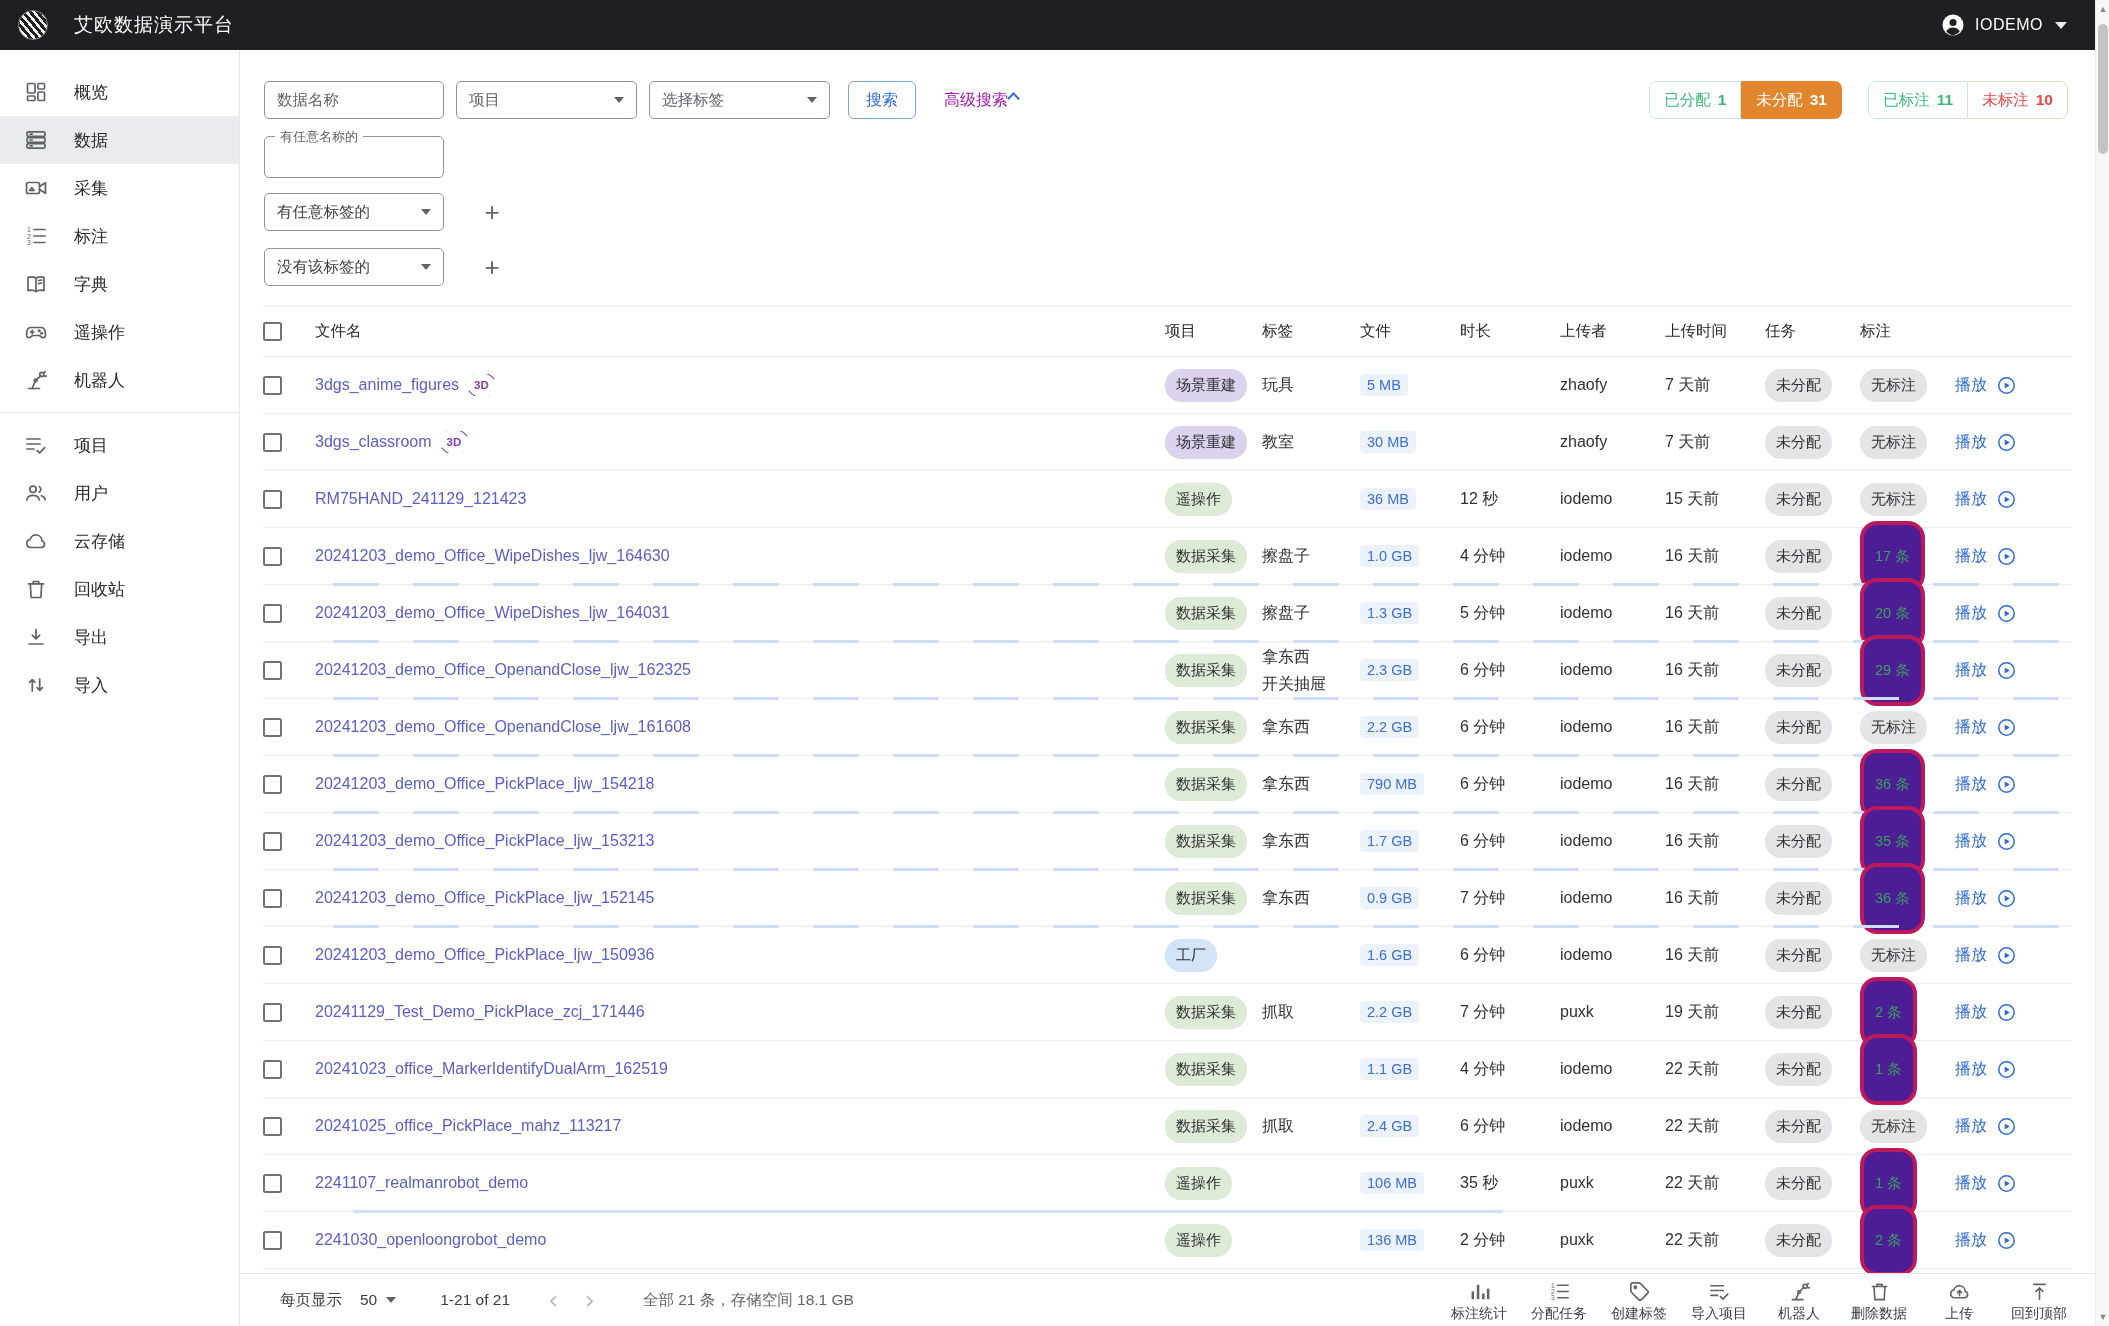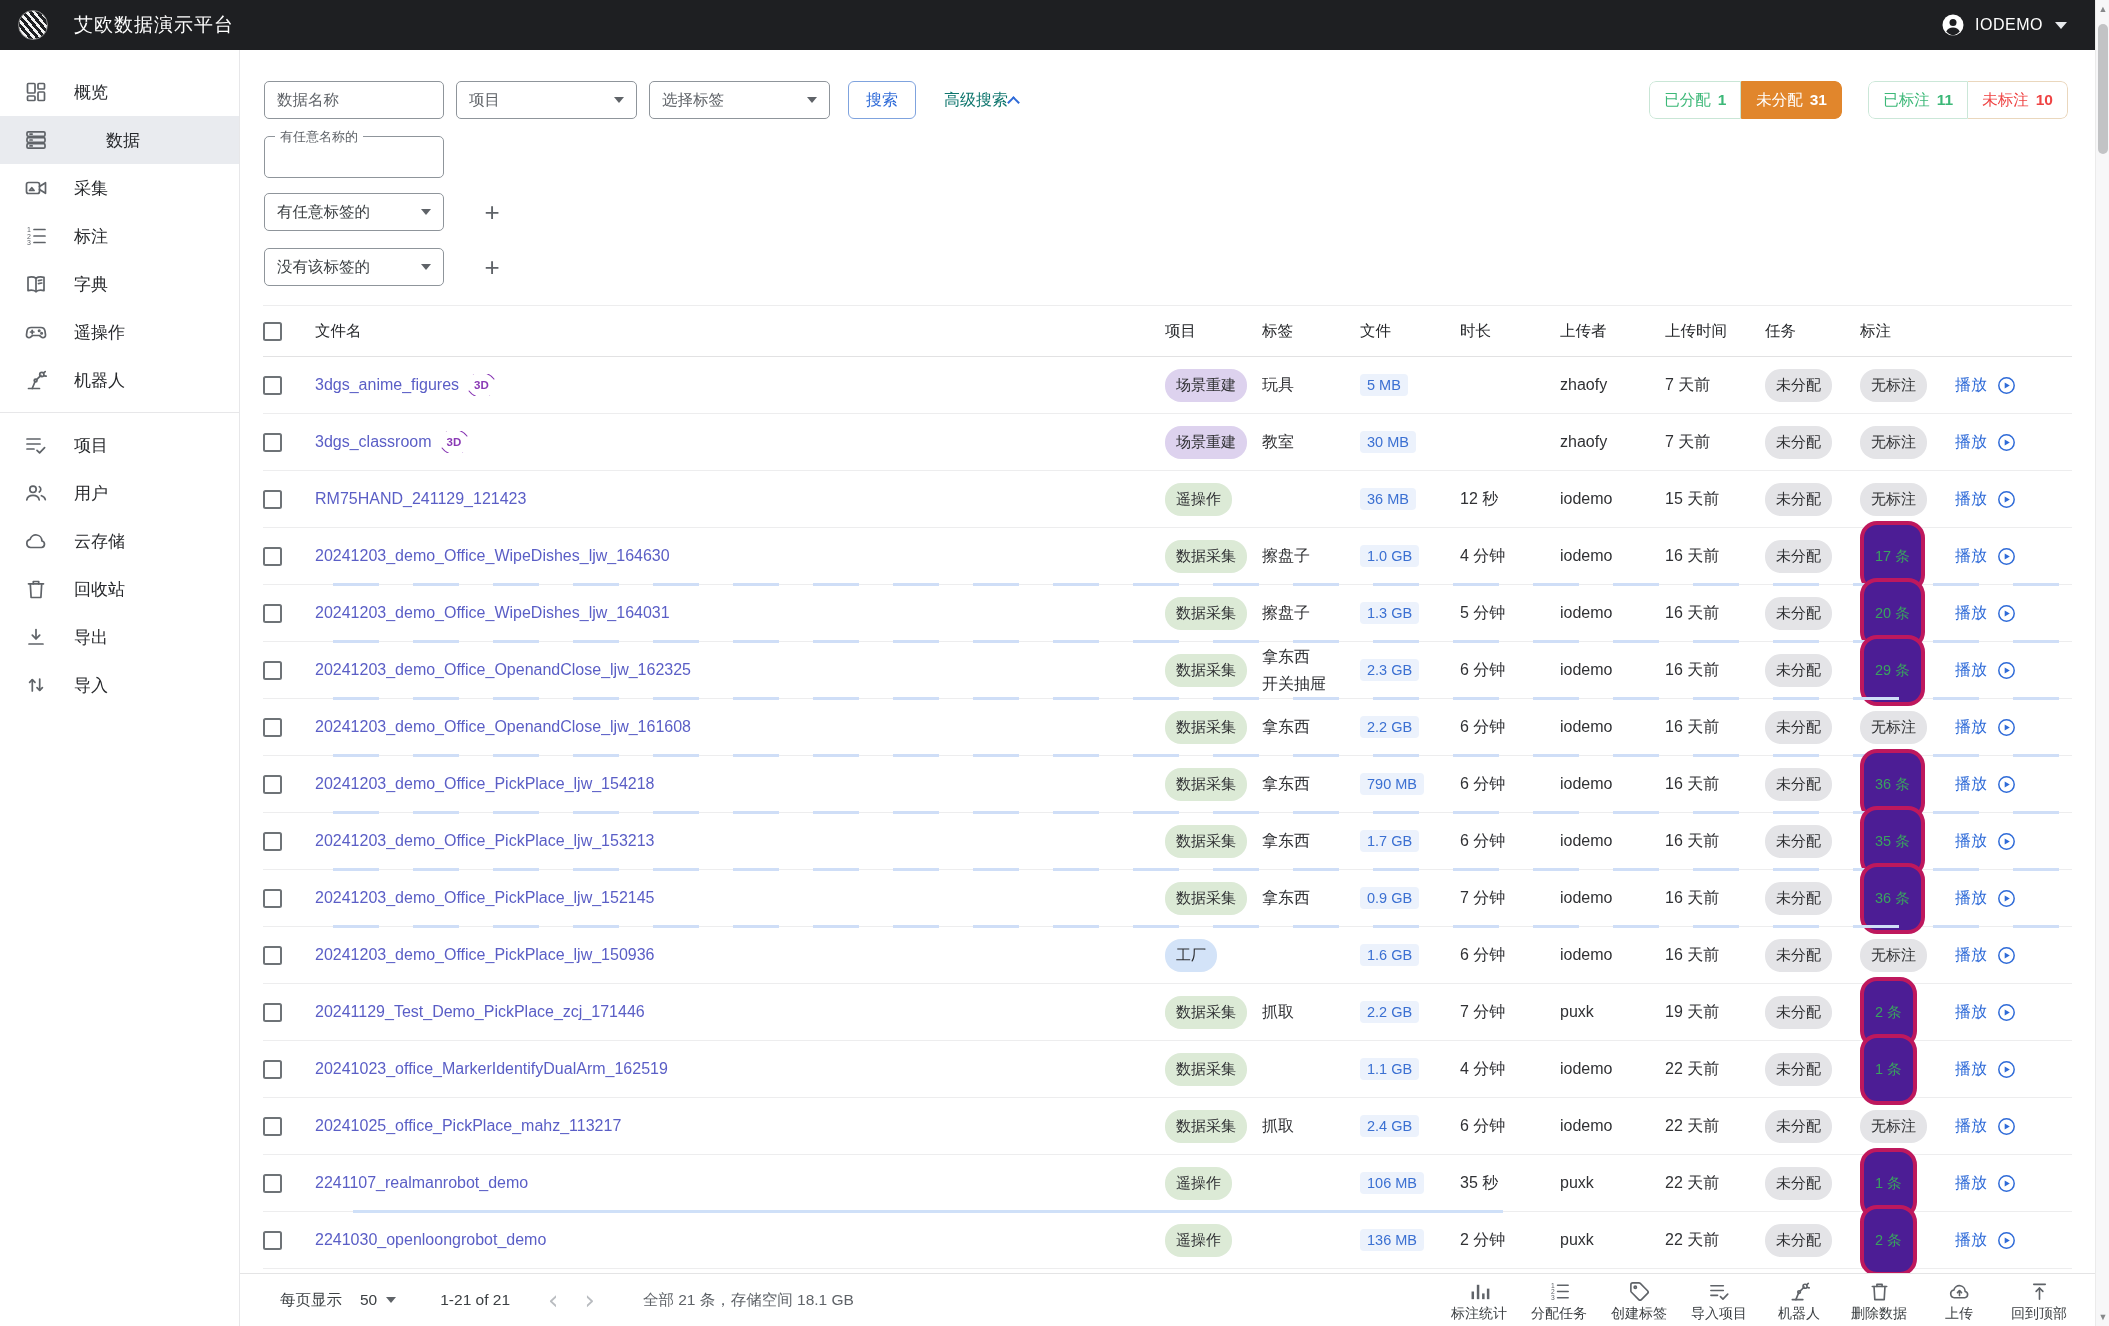--- a/index.html
+++ b/index.html
@@ -18,21 +18,21 @@
   .user-area { display:flex; align-items:center; gap:10px; margin-right:42px; cursor:pointer; }
   .user-avatar { width:24px; height:24px; }
   .user-name { color:#fff; font-size:16px; letter-spacing:.5px; }
   .caret-down-white { width:0; height:0; border-left:6px solid transparent; border-right:6px solid transparent;
     border-top:7px solid #e8eaed; margin-left:2px; }
 
   
   .sidebar { position:absolute; left:0; top:50px; width:240px; bottom:0; background:#fff;
     border-right:1px solid #e7e7e9; padding-top:18px; z-index:4; }
   .side-item { height:48px; display:flex; align-items:center; cursor:pointer; }
-  .side-item.active { background:#e9ebef;gap:32px; }
+  .side-item.active { background:#e9ebef; }
   .side-icon { width:24px; height:24px; margin-left:24px; flex:none; }
   .side-icon svg { width:100%; height:100%; }
   .side-label { margin-left:26px; font-size:17px; color:#27292c; }
   .side-divider { height:1px; background:#e7e7e9; margin:8px 0; }
 
   
   .main { position:absolute; left:240px; top:50px; right:14px; bottom:0; background:#fff; }
 
   
   .filters { position:absolute; left:0; top:0; width:100%; height:255px; }
@@ -42,21 +42,21 @@
     font-family:"Liberation Sans","DejaVu Sans",sans-serif; }
   .txt-input::placeholder { color:#5f6368; opacity:1; }
   .sel-box { width:181px; height:38px; border:1px solid #8f959b; border-radius:5px; background:#fff;
     display:flex; align-items:center; justify-content:space-between; padding:0 12px; margin-left:12px;
     font-size:15.5px; color:#5f6368; cursor:pointer; }
   .caret-down { width:0; height:0; border-left:5.5px solid transparent; border-right:5.5px solid transparent;
     border-top:6.5px solid #5f6368; }
   .search-btn { margin-left:18px; height:38px; padding:0 17px; background:#fff;
     border:1px solid #7fa3de; border-radius:6px; color:#2f6bd8; font-size:16px; cursor:pointer;
     font-family:"Liberation Sans","DejaVu Sans",sans-serif; }
-  .adv-link { margin-left:28px; display:flex; align-items:center; gap:1px; color:#0f766e;
+  .adv-link { margin-left:28px; display:flex; align-items:flex-start; gap:1px; color:#a21caf;
     font-size:16px; cursor:pointer; }
   .chev-up { width:9px; height:9px; border-left:2.2px solid #2f6bd8; border-top:2.2px solid #2f6bd8;
     transform:rotate(45deg); margin-top:4px; }
 
   .fieldset-wrap { position:absolute; left:24px; top:86px; width:180px; height:42px;
     border:1px solid #8f959b; border-radius:5px; }
   .fieldset-label { position:absolute; top:-9px; left:10px; background:#fff; padding:0 5px;
     font-size:13px; color:#5f6368; }
   .fieldset-input { width:100%; height:100%; border:none; outline:none; background:transparent;
     padding:0 12px; font-size:15px; }

